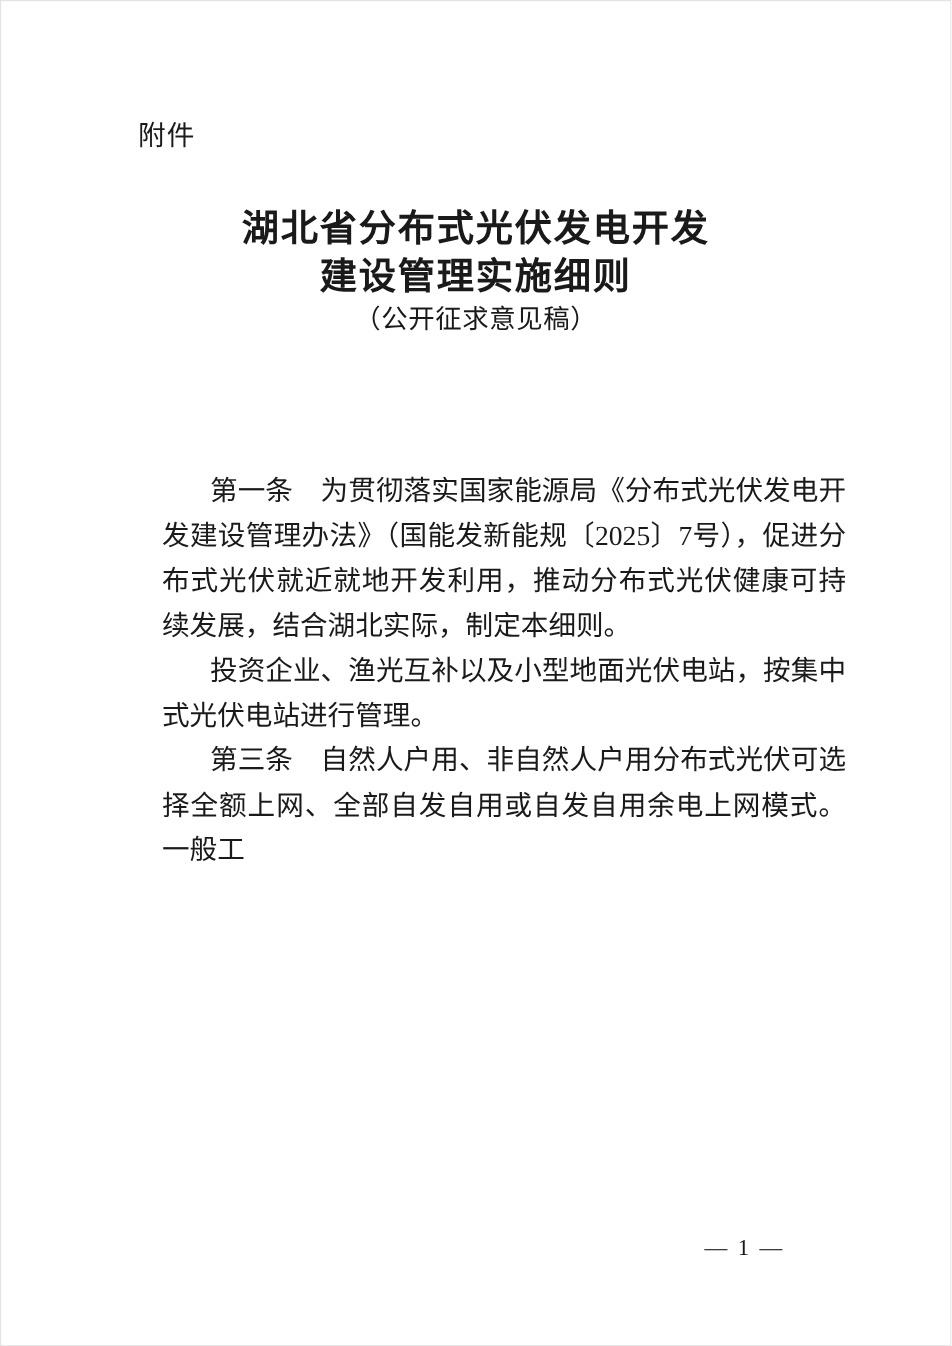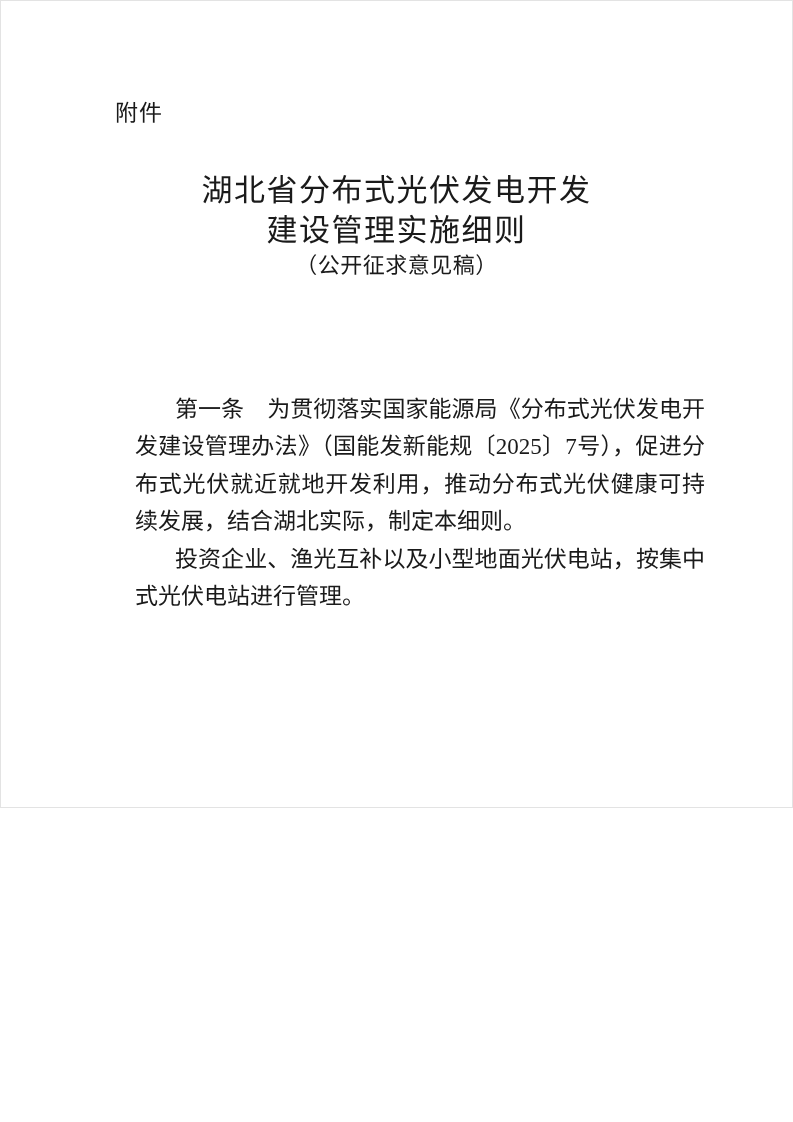--- a/index.html
+++ b/index.html
@@ -3,21 +3,21 @@
 <meta charset="utf-8">
 <style>
   html, body {
     margin: 0;
     padding: 0;
     background: #ffffff;
   }
   .page {
     position: relative;
     width: 793px;
-    height: 808px;
+    height: 1122px;
     background: #ffffff;
     color: #1a1a1a;
     font-family: "Liberation Serif", "DejaVu Serif", serif;
     overflow: hidden;
     box-sizing: border-box;
     border: 1px solid #e3e3e3;
   }
   .attachment-label {
     position: absolute;
     left: 114px;
@@ -29,21 +29,21 @@
   .title-block {
     position: absolute;
     top: 170px;
     left: 0;
     width: 100%;
     text-align: center;
   }
   .title-line {
     font-size: 31px;
     line-height: 40px;
-    font-weight: 400;
+    font-weight: 700;
     letter-spacing: 1.5px;
   }
   .subtitle {
     margin-top: 0;
     font-size: 22px;
     line-height: 30px;
     font-weight: 400;
     letter-spacing: 0.5px;
   }
   .chapter-heading {
@@ -90,17 +90,18 @@
   <div class="title-block">
     <div class="title-line">湖北省分布式光伏发电开发</div>
     <div class="title-line">建设管理实施细则</div>
     <div class="subtitle">（公开征求意见稿）</div>
   </div>
 
 
   <div class="body-text">
     <p class="body-paragraph">第一条　为贯彻落实国家能源局《分布式光伏发电开发建设管理办法》（国能发新能规〔2025〕7号），促进分布式光伏就近就地开发利用，推动分布式光伏健康可持续发展，结合湖北实际，制定本细则。</p>
     <p class="body-paragraph">投资企业、渔光互补以及小型地面光伏电站，按集中式光伏电站进行管理。</p>
+    <p class="body-paragraph">第三条　自然人户用、非自然人户用分布式光伏可选择全额上网、全部自发自用或自发自用余电上网模式。一般工</p>
   </div>
 
   <div class="page-number">— 1 —</div>
 
 </div>
 
 </body></html>

